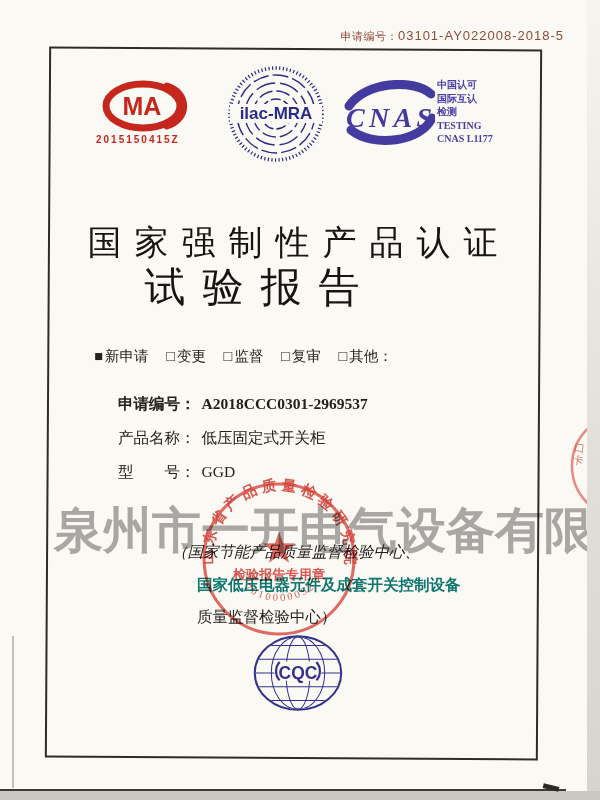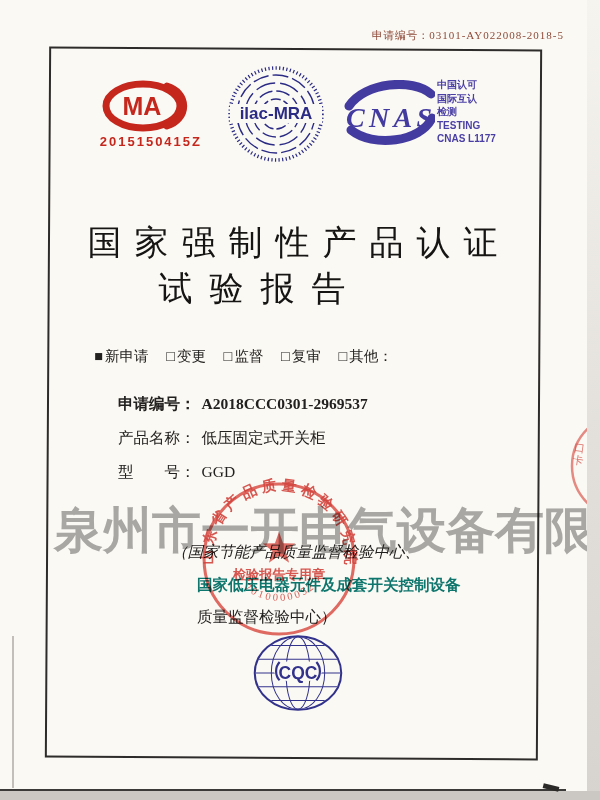--- a/index.html
+++ b/index.html
@@ -7,48 +7,48 @@
     position:relative;width:600px;height:800px;overflow:hidden;
     background:#fbf9f4;
     font-family:"Liberation Serif","DejaVu Serif",serif;
     color:#1c1b19;
   }
   
   .report-no{
     position:absolute;top:28px;right:36px;
     font-size:11px;color:#8e4a38;letter-spacing:.5px;white-space:nowrap;
   }
-  .report-no .mono{font-family:Liberation Serif, serif;font-size:11px;letter-spacing:1px;}
+  .report-no .mono{font-family:Liberation Sans, sans-serif;font-size:13px;letter-spacing:1px;}
   
   .frame{
     position:absolute;left:47px;top:48px;width:489px;height:707px;
     border:2px solid #2e2c2a;transform:rotate(.35deg);
   }
   
   .cma-svg{position:absolute;left:101px;top:79px;}
   .cma-number{
-    position:absolute;left:96px;top:134px;width:106px;text-align:right;
-    color:#c5271d;font-size:13px;font-weight:700;letter-spacing:2px;
+    position:absolute;left:96px;top:134px;width:106px;text-align:left;
+    color:#c5271d;font-size:10px;font-weight:700;letter-spacing:2px;
     font-family:"Liberation Sans","DejaVu Sans",sans-serif;
   }
   .ilac-svg{position:absolute;left:226px;top:64px;}
   .cnas-svg{position:absolute;left:343px;top:80px;}
   .cnas-col{
     position:absolute;left:437px;top:78px;width:70px;
-    font-family:Liberation Sans, sans-serif;
+    font-family:Liberation Serif, serif;
     font-size:10px;line-height:13.5px;font-weight:700;color:#4a3fa5;white-space:nowrap;
   }
   
   .title1{
     position:absolute;left:47px;top:220px;width:491px;text-align:center;
     font-size:34px;letter-spacing:13px;text-indent:13px;color:#161514;
   }
   .title2{
-    position:absolute;left:47px;top:266px;width:410px;text-align:center;
-    font-size:34px;letter-spacing:17px;text-indent:17px;color:#161514;
+    position:absolute;left:47px;top:260px;width:410px;text-align:center;
+    font-size:41px;letter-spacing:17px;text-indent:17px;color:#161514;
   }
   
   .checks{
     position:absolute;left:47px;top:347px;width:393px;text-align:center;
     font-size:14.5px;color:#23211f;white-space:nowrap;
   }
   .opt{margin:0 7px;}
   .opt .box{margin-right:2px;}
   
   .field{position:absolute;left:118px;font-size:15.5px;white-space:nowrap;color:#23211f;}

